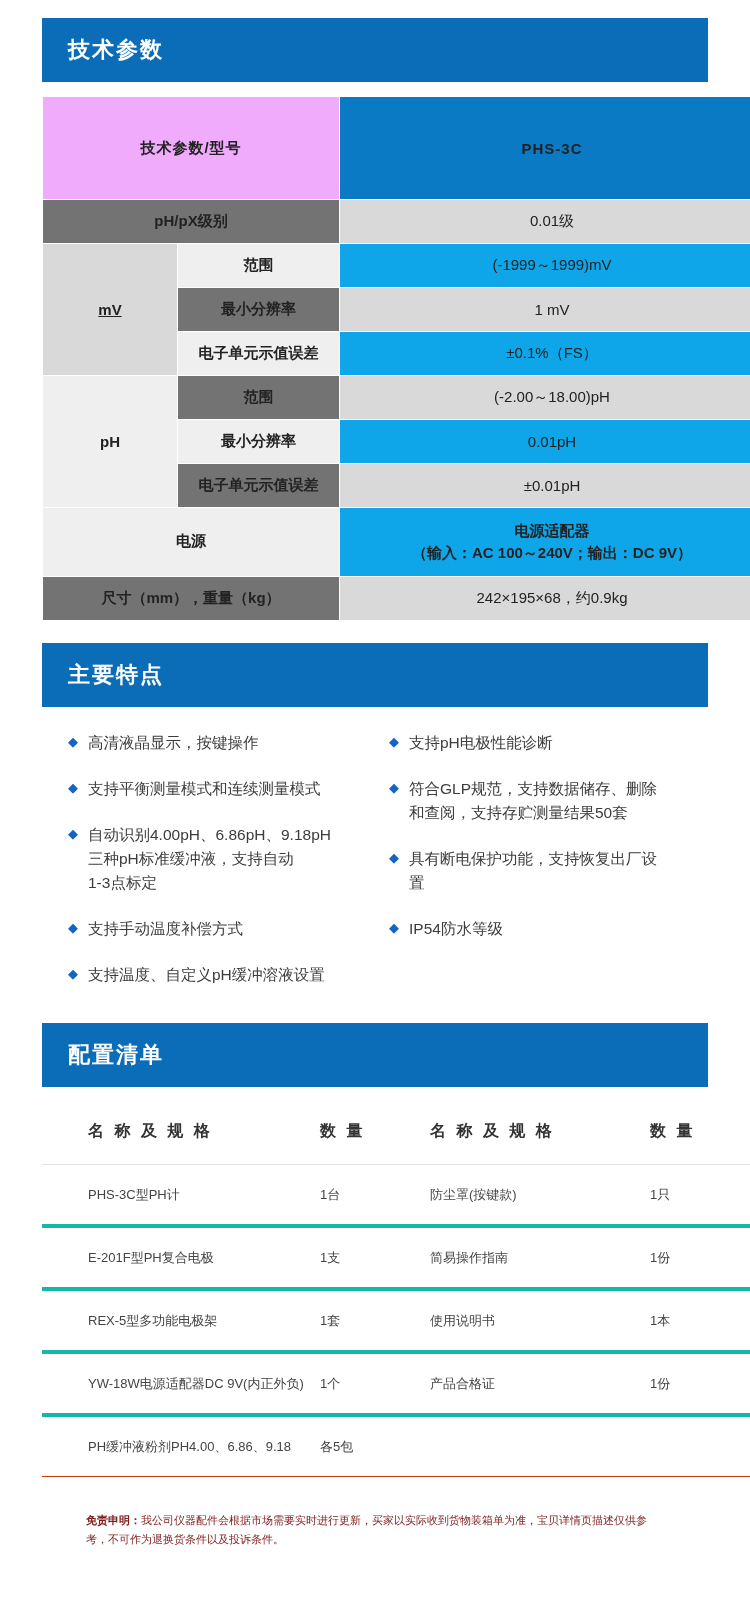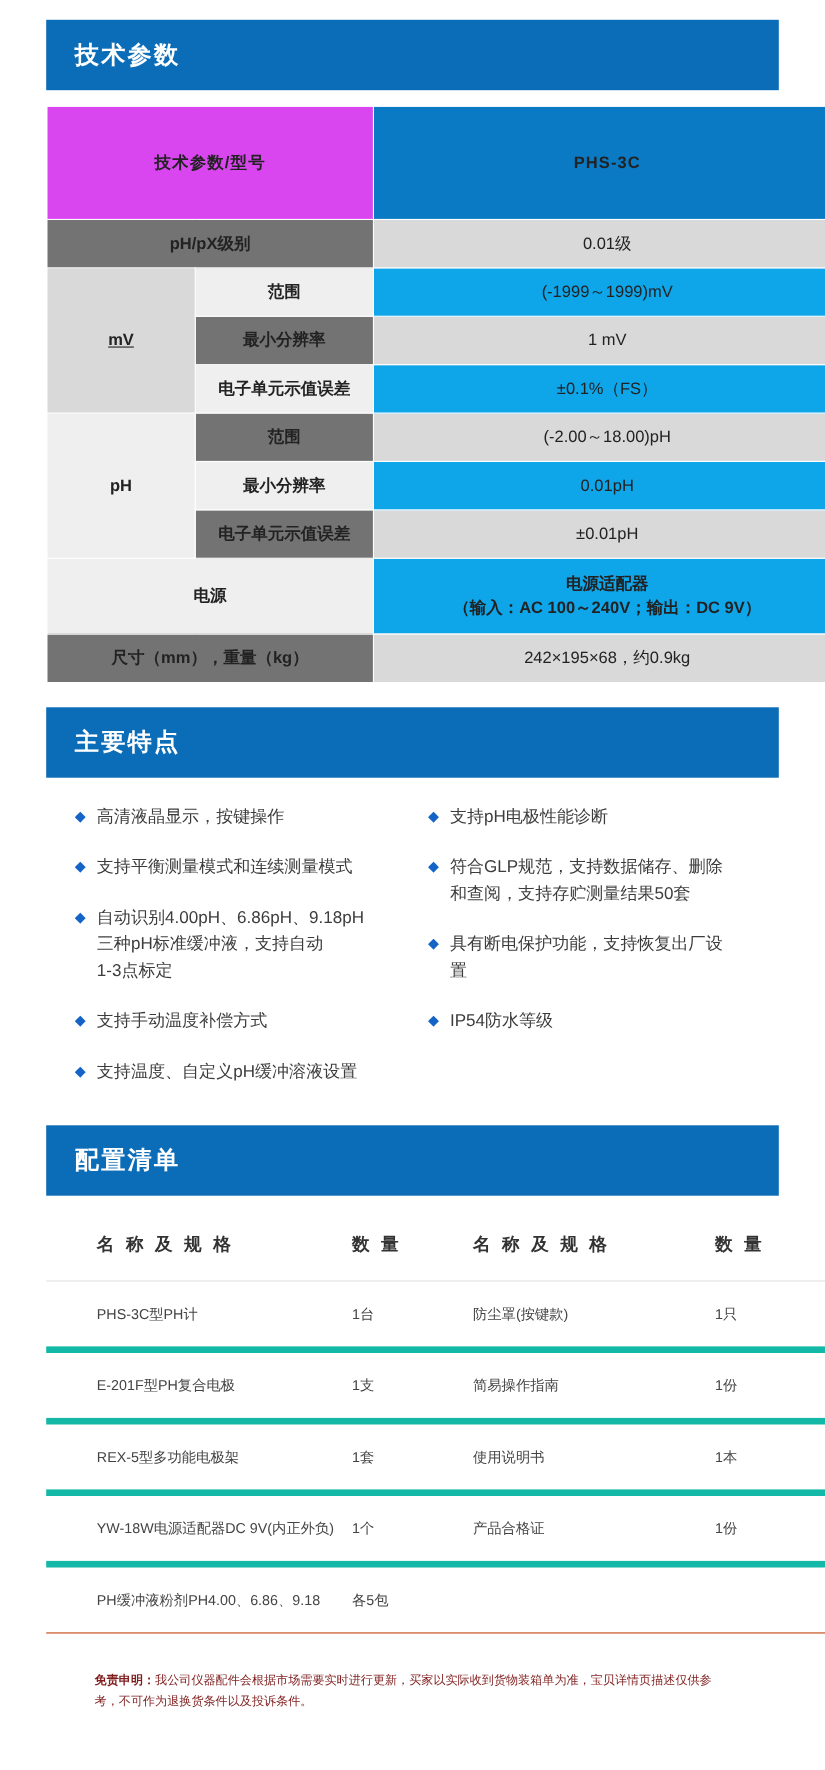--- a/index.html
+++ b/index.html
@@ -43,21 +43,21 @@
   }
   table.spec td {
     text-align: center;
     vertical-align: middle;
     font-size: 15px;
     color: #222;
     padding: 12px 6px;
     border: 1px solid #ffffff;
   }
   .hdr-left {
-    background: #d946ef;
+    background: #f0abfc;
     color: #ffffff;
     font-weight: bold;
     font-size: 19px;
     letter-spacing: 1px;
     height: 78px;
   }
   .hdr-right {
     background: #0b7ac4;
     color: #ffffff;
     font-weight: bold;
@@ -126,21 +126,21 @@
     letter-spacing: 3px;
     text-align: left;
     padding: 24px 0 22px 0;
     border-bottom: 1px solid #e2e2e2;
   }
   table.conf td {
     font-size: 13px;
     color: #444;
     text-align: left;
     padding: 21px 0 20px 0;
-    border-bottom: 6px solid #14b8a6;
+    border-bottom: 4px solid #14b8a6;
   }
   table.conf tr:last-child td { border-bottom: 1px solid #c2410c; }
   .c1 { width: 232px; padding-left: 46px !important; }
   .c2 { width: 110px; }
   .c3 { width: 220px; }
   .c4 { width: 110px; }
 
   
   .disclaimer {
     margin: 14px 14px 18px 14px;

